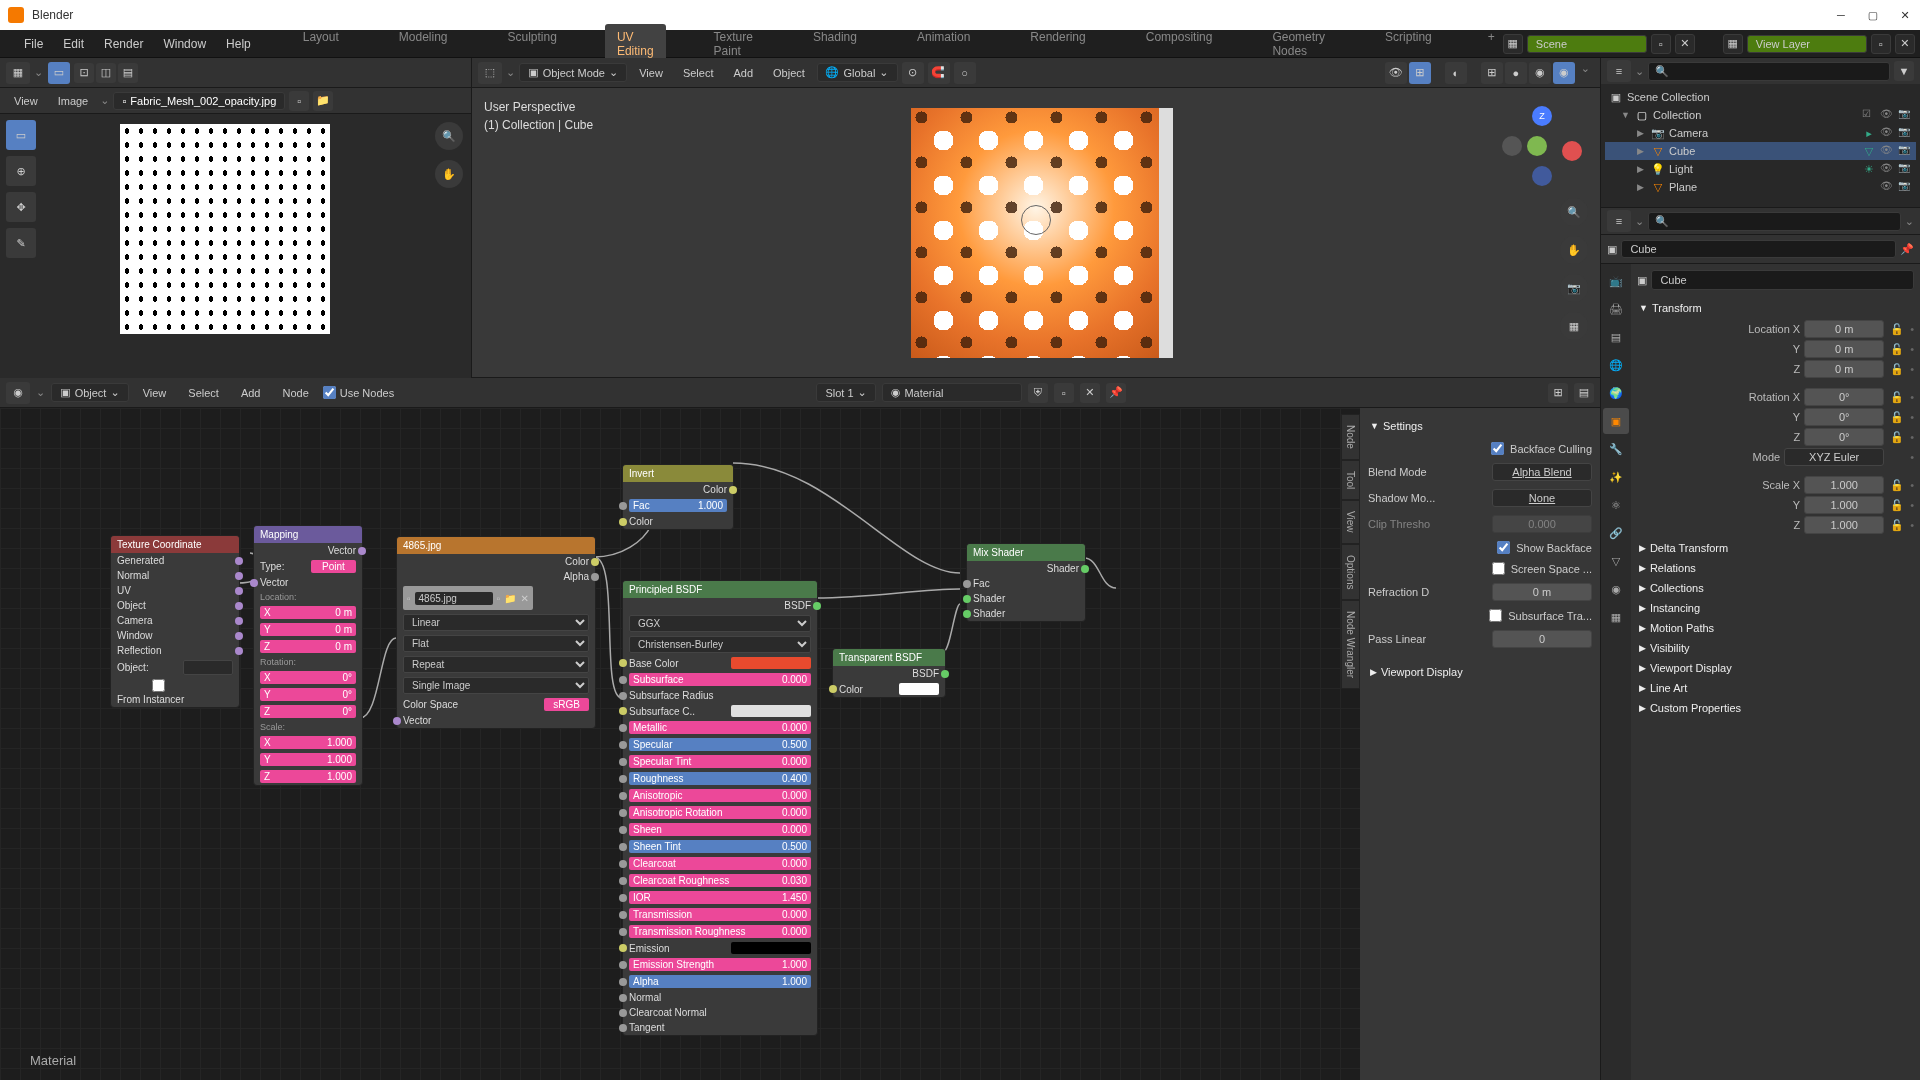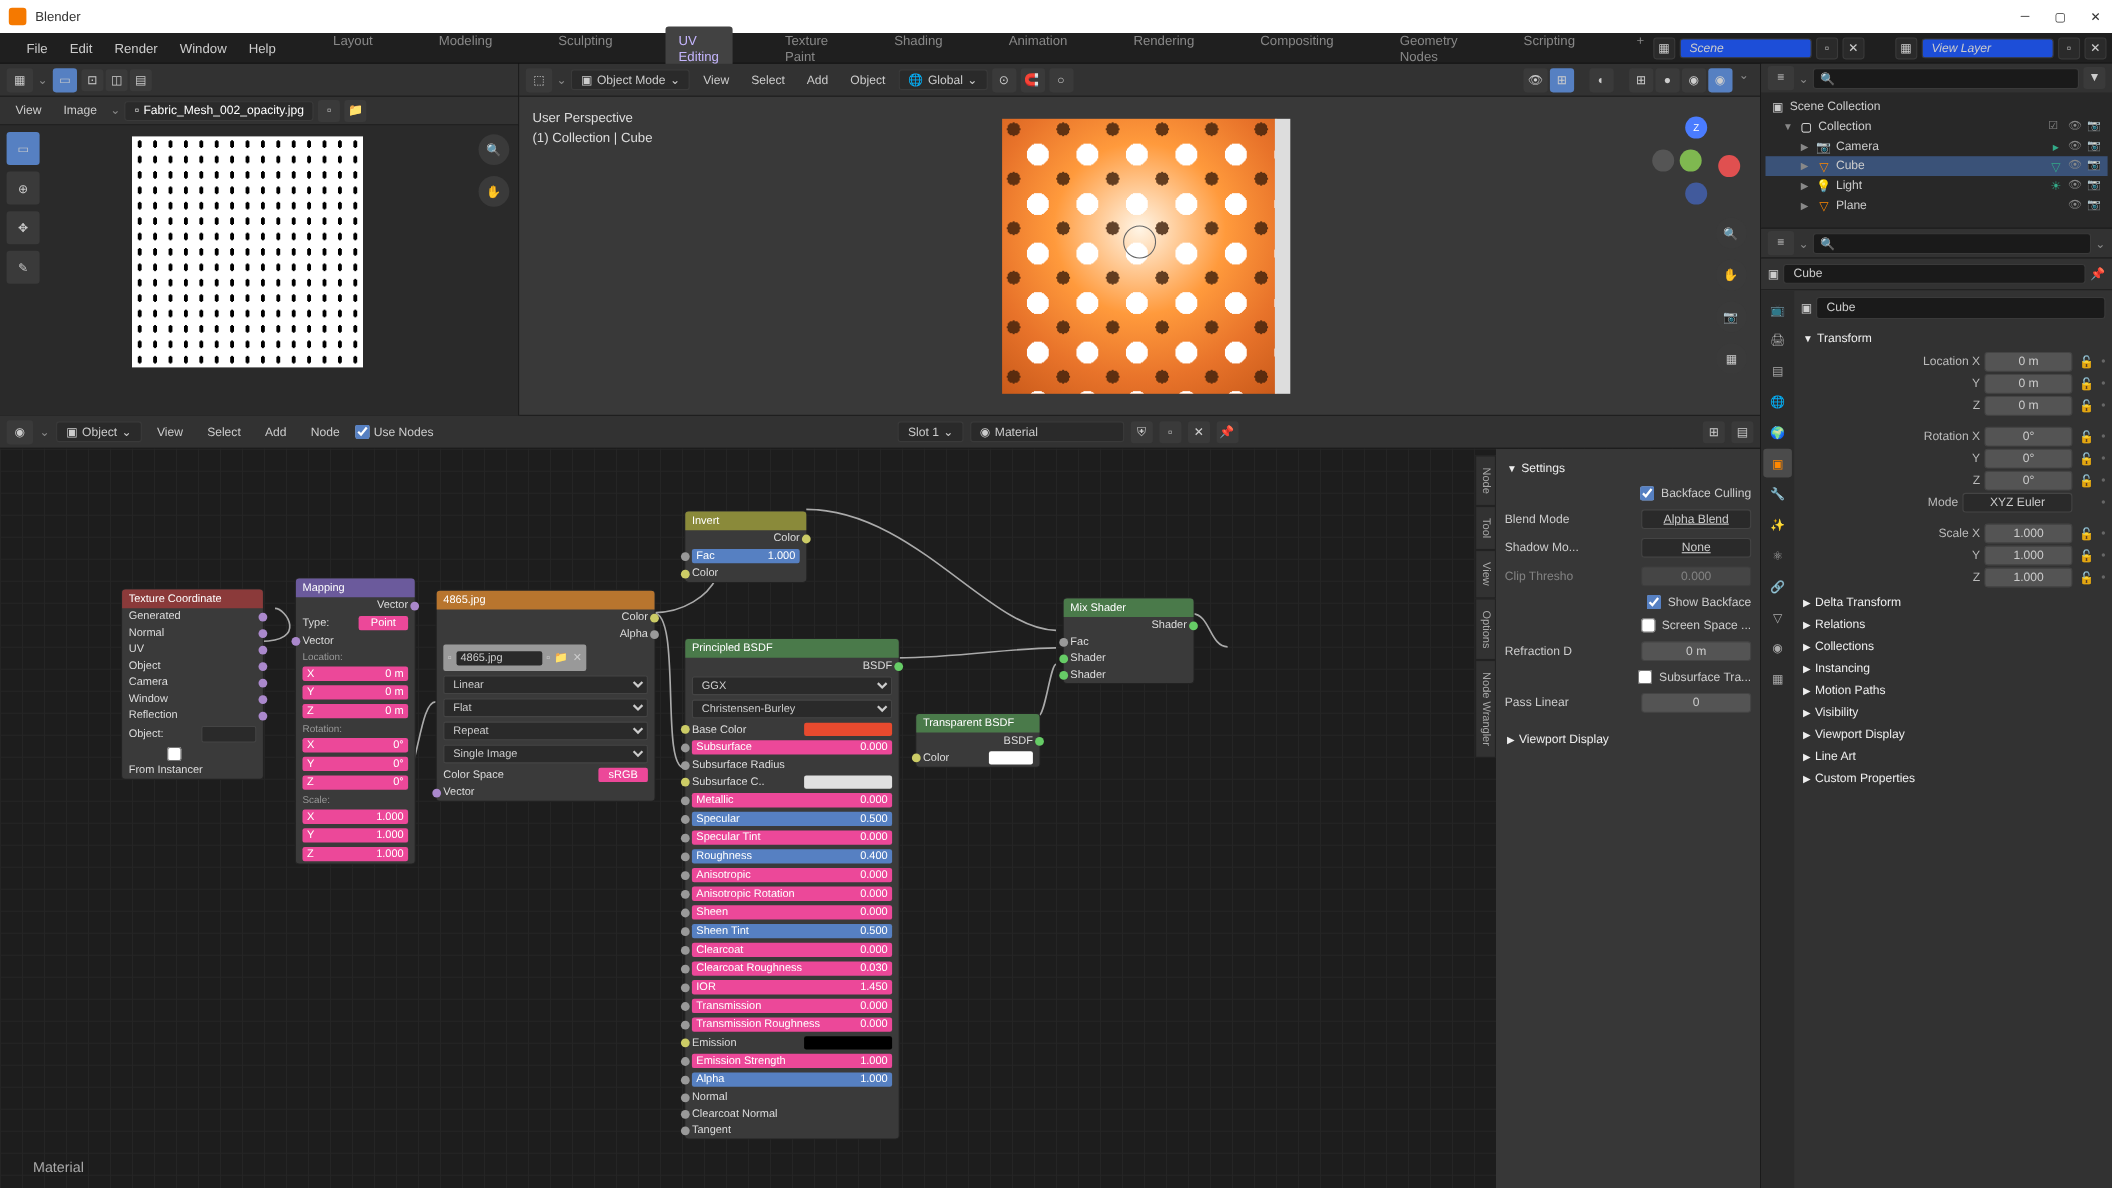--- a/index.html
+++ b/index.html
@@ -11,24 +11,24 @@
 .titlebar .title { flex: 1; font-size: 12px; }
 .titlebar .winbtns { display: flex; gap: 18px; }
 .titlebar .winbtn { width: 14px; height: 14px; display: flex; align-items: center; justify-content: center; cursor: pointer; }
 
 
 .topmenu { height: 28px; background: #1f1f1f; display: flex; align-items: center; padding: 0 6px; border-bottom: 1px solid #111; }
 .topmenu .icon-logo { width: 18px; height: 18px; background: #f57900; border-radius: 3px; margin-right: 8px; }
 .topmenu .menu-item { padding: 5px 10px; color: #ccc; cursor: pointer; font-size: 12px; }
 .topmenu .workspace-tabs { display: flex; margin-left: 30px; gap: 36px; }
 .topmenu .tab { padding: 6px 12px; color: #888; font-size: 12px; cursor: pointer; }
-.topmenu .tab.active { background: #424242; color: #c4b5fd; border-radius: 3px 3px 0 0; }
+.topmenu .tab.active { background: #424242; color: #fdba74; border-radius: 3px 3px 0 0; }
 .topmenu .tab.plus { padding: 6px 8px; }
 .topmenu .scene-field { margin-left: auto; display: flex; align-items: center; gap: 4px; }
-.topmenu .field { background: #1d4ed8; border: 1px solid #3a3a3a; border-radius: 3px; padding: 2px 8px; min-width: 120px; font-size: 11px; font-style: italic; }
+.topmenu .field { background: #4d7c0f; border: 1px solid #3a3a3a; border-radius: 3px; padding: 2px 8px; min-width: 120px; font-size: 11px; }
 .topmenu .icon-btn { width: 20px; height: 20px; background: #2a2a2a; border: 1px solid #3a3a3a; border-radius: 3px; display: flex; align-items: center; justify-content: center; }
 
 
 .main { display: flex; height: 1022px; }
 .left-col { width: 472px; display: flex; flex-direction: column; }
 .center-col { flex: 1; display: flex; flex-direction: column; }
 .right-col { width: 320px; background: #323232; border-left: 1px solid #1a1a1a; display: flex; flex-direction: column; }
 
 
 .uv-area { height: 320px; display: flex; border-right: 1px solid #1a1a1a; }
@@ -376,21 +376,21 @@
             </div>
           <div class="node-row">
               <span>Object:</span>
               <input class="node-select" style="width: 50px;">
             </div>
           <div class="node-row">
               <label><input type="checkbox" style=""> <span>From Instancer</span></label>
             </div>
         </div>
 
-        <div class="node" style="left:268px; top:117px; width:110px">
+        <div class="node" style="left:253px; top:117px; width:110px">
           <div class="node-title purple">Mapping</div>
           <div class="node-row" style="justify-content:flex-end">
               <span>Vector</span>
               <span class="socket out purple"></span>
             </div>
           <div class="node-row">
               <span>Type:</span>
               <span class="node-val">Point</span>
             </div>
           <div class="node-row">

